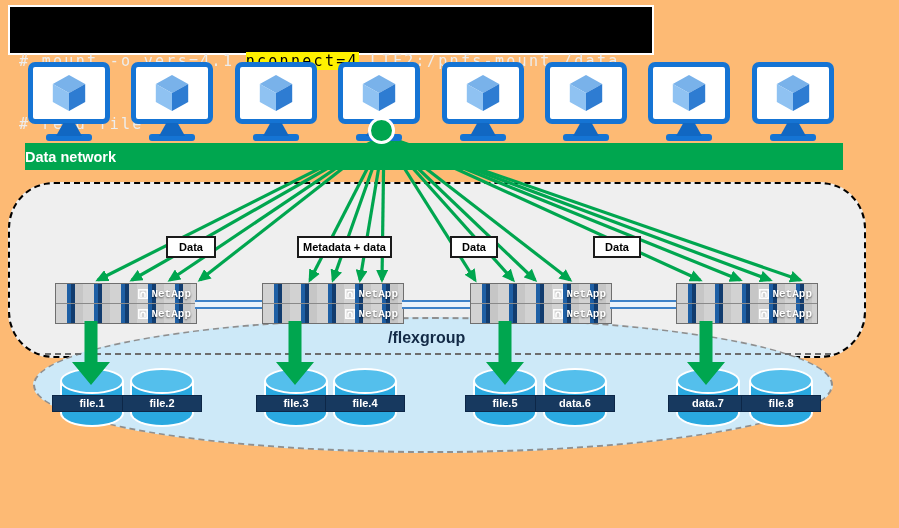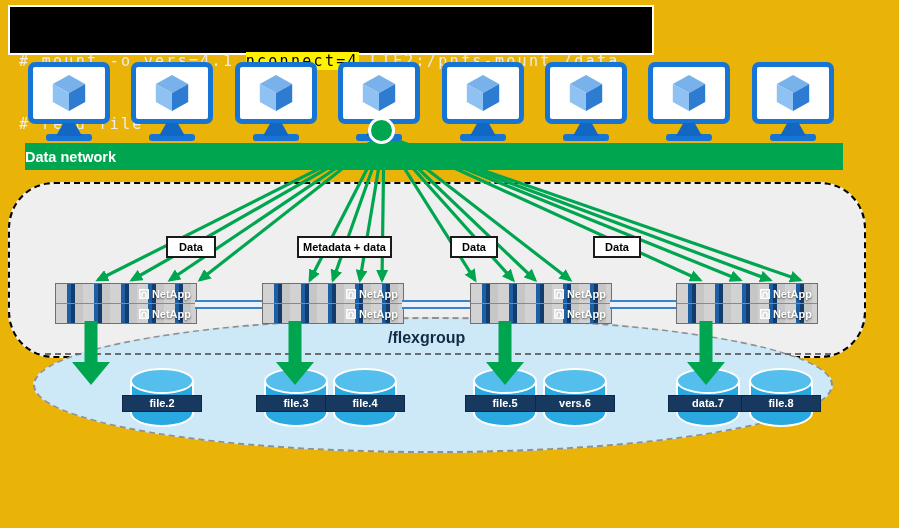--- a/index.html
+++ b/index.html
@@ -1,16 +1,16 @@
 <!DOCTYPE html>
 <html><head>
 <meta charset="utf-8">
 <style>
   html,body{margin:0;padding:0;background:#000;}
-  #canvas{position:relative;width:899px;height:528px;background:#eab308;overflow:hidden;
+  #canvas{position:relative;width:899px;height:528px;background:#fdba74;overflow:hidden;
           font-family:"Liberation Sans", sans-serif;}
 
   
   .terminal{position:absolute;left:8px;top:5px;width:646px;height:50px;background:#000;
             border:2px solid #fff;box-sizing:border-box;z-index:2;
             font-family:"DejaVu Sans Mono", monospace;font-size:15px;color:#ededed;
             line-height:21px;padding:2px 0 0 9px;letter-spacing:2.3px;white-space:pre;}
   .hl{background:#FFF100;color:#000;}
 
   
@@ -40,21 +40,21 @@
 
   
   .conn-label{position:absolute;top:236px;height:22px;background:#fff;border:2px solid #1a1a1a;
               color:#000;font-weight:bold;font-size:11px;display:flex;align-items:center;
               justify-content:center;z-index:7;box-sizing:border-box;white-space:nowrap;}
 
   
   .array{position:absolute;top:283px;width:140px;border:1px solid #6f6f6f;background:#b0b0b0;z-index:4;}
   .shelf{height:19px;position:relative;border-bottom:1px solid #8a8a8a;
          background-image:repeating-linear-gradient(90deg,
-            #d2d2d2 0 11px,#1e5fa4 11px 15px,#123c6e 15px 19px,#c6c6c6 19px 27px);}
+            #d2d2d2 0 11px,#1e5fa4 11px 15px,#123c6e 15px 19px,#c6c6c6 19px 27px);font-family:Liberation Mono, monospace;}
   .shelf:last-child{border-bottom:none;}
   .brand{position:absolute;right:5px;top:50%;transform:translateY(-50%);display:flex;
          align-items:center;gap:3px;color:#fff;font-weight:bold;font-size:11px;
          text-shadow:0 1px 2px rgba(0,0,0,.6);}
   .xconn{position:absolute;top:300px;height:9px;box-sizing:border-box;z-index:4;
          border-top:2px solid #3E82C8;border-bottom:2px solid #3E82C8;background:#EAF3FB;}
 
   
   .filecyl{position:absolute;top:368px;width:64px;height:70px;z-index:5;}
   .cyl-top{position:absolute;top:0;left:0;width:64px;height:26px;background:#54BFEC;
@@ -256,20 +256,25 @@
 
   <div class="xconn" style="left:195px;width:67px"></div>
   <div class="xconn" style="left:402px;width:68px"></div>
   <div class="xconn" style="left:610px;width:66px"></div>
 
   <div class="conn-label" style="left:166px;width:50px">Data</div>
   <div class="conn-label" style="left:297px;width:95px">Metadata + data</div>
   <div class="conn-label" style="left:450px;width:48px">Data</div>
   <div class="conn-label" style="left:593px;width:48px">Data</div>
 
+  <div class="filecyl" style="left:60px">
+      <div class="cyl-top"></div>
+      <div class="cyl-body"></div>
+      <div class="filelabel">file.1</div>
+    </div>
   <div class="filecyl" style="left:130px">
       <div class="cyl-top"></div>
       <div class="cyl-body"></div>
       <div class="filelabel">file.2</div>
     </div>
   <div class="filecyl" style="left:264px">
       <div class="cyl-top"></div>
       <div class="cyl-body"></div>
       <div class="filelabel">file.3</div>
     </div>
@@ -279,21 +284,21 @@
       <div class="filelabel">file.4</div>
     </div>
   <div class="filecyl" style="left:473px">
       <div class="cyl-top"></div>
       <div class="cyl-body"></div>
       <div class="filelabel">file.5</div>
     </div>
   <div class="filecyl" style="left:543px">
       <div class="cyl-top"></div>
       <div class="cyl-body"></div>
-      <div class="filelabel">vers.6</div>
+      <div class="filelabel">data.6</div>
     </div>
   <div class="filecyl" style="left:676px">
       <div class="cyl-top"></div>
       <div class="cyl-body"></div>
       <div class="filelabel">data.7</div>
     </div>
   <div class="filecyl" style="left:749px">
       <div class="cyl-top"></div>
       <div class="cyl-body"></div>
       <div class="filelabel">file.8</div>

